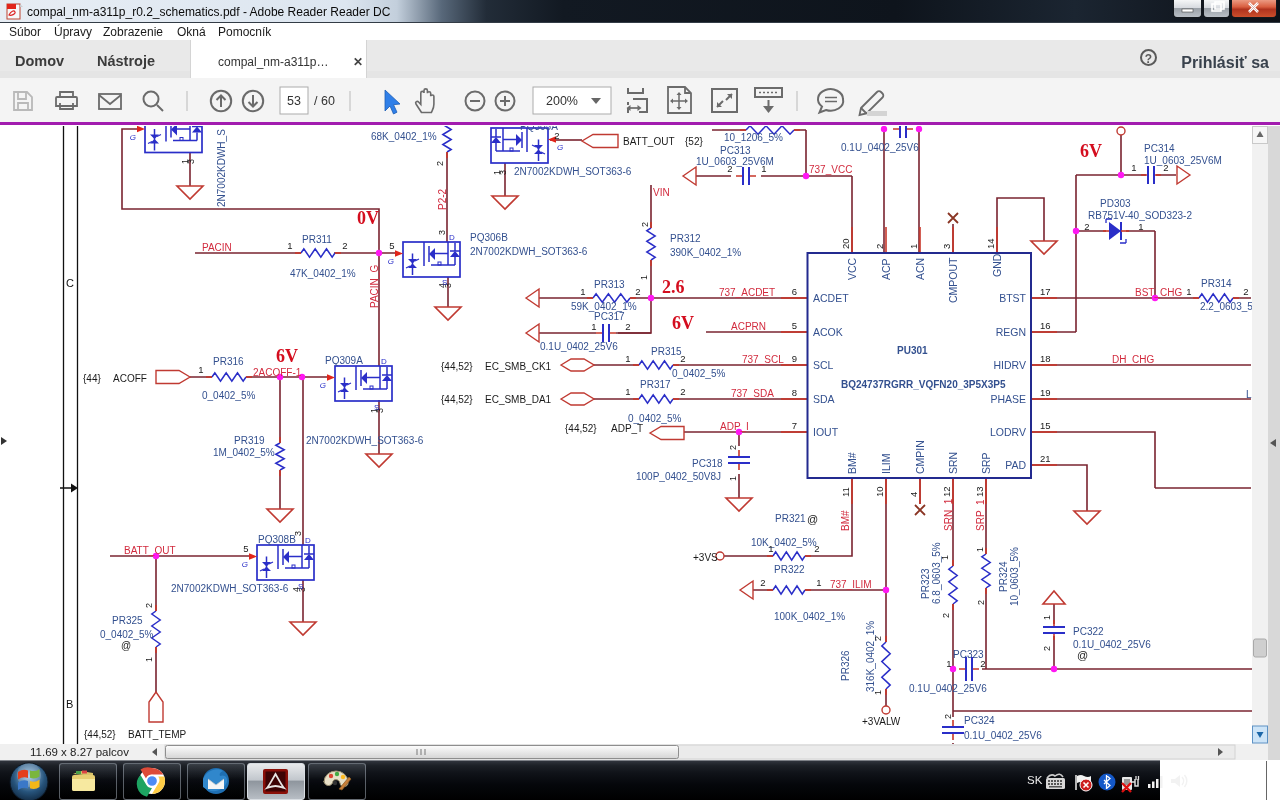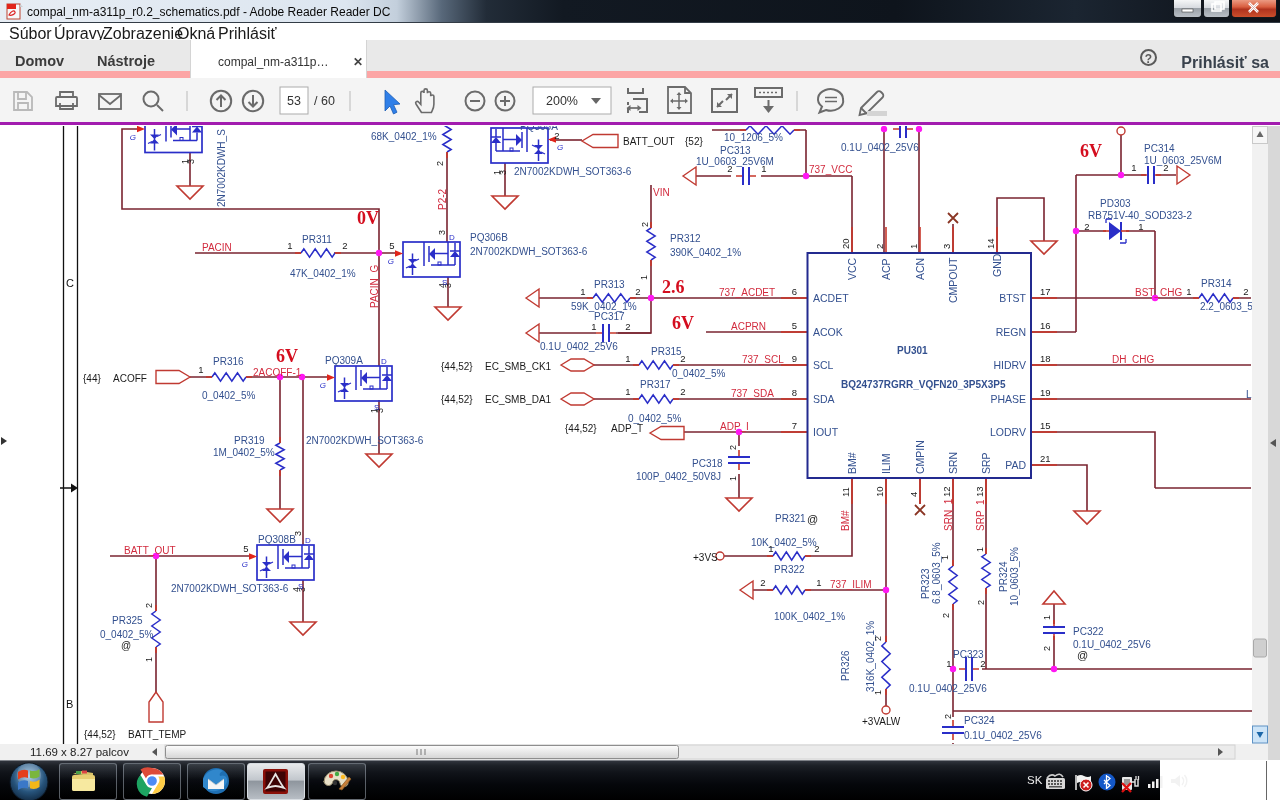--- a/index.html
+++ b/index.html
@@ -11,23 +11,23 @@
 #titlebar .ttext { position:absolute; left:27px; top:5px; font-size:12px; color:#0a0a0a; }
 
 .wbtn { position:absolute; top:0; height:18px; border:1px solid #14181d; border-top:none;
   background:linear-gradient(#f5f6f7 0%,#d8dbe0 45%,#9ba1a8 50%,#b9bfc6 100%);
   border-radius:0 0 4px 4px; }
 #btnmin { left:1173px; width:29px; }
 #btnres { left:1203px; width:27px; }
 #btncls { left:1231px; width:46px; background:linear-gradient(#eb9a82 0%,#d95f41 40%,#b0331e 55%,#cc4f2c 100%); }
 
 #menubar { position:absolute; left:0; top:24px; width:1280px; height:16px; background:#ffffff; }
-#menubar span { position:absolute; top:1px; font-size:16px; color:#1a1a1a; }
-
-#tabbar { position:absolute; left:0; top:40px; width:1280px; height:38px; background:#fca5a5;text-decoration:underline; }
+#menubar span { position:absolute; top:1px; font-size:12px; color:#1a1a1a; }
+
+#tabbar { position:absolute; left:0; top:40px; width:1280px; height:38px; background:#e5e5e5;text-decoration:underline; }
 #tabbar .gray { position:absolute; top:0; height:31px; background:#e9e9e9; }
 #tabactive { position:absolute; left:190px; top:0; width:177px; height:38px; background:#ffffff;
   border-left:1px solid #d4d4d4; border-right:1px solid #d4d4d4; }
 #tabbar .t1 { position:absolute; top:13px; font-size:14.5px; font-weight:bold; color:#3b3b3b; }
 #tabactive span { position:absolute; left:27px; top:15px; font-size:12px; color:#333; }
 #tabactive .x { position:absolute; left:162px; top:15px; font-size:12px; color:#444; font-weight:bold; }
 #signin { position:absolute; right:11px; top:14px; font-size:16px; font-weight:bold; color:#39424d; }
 #qmark { position:absolute; left:1140px; top:9px; width:17px; height:17px; border:2px solid #5a5a5a; border-radius:50%;
   color:#5a5a5a; font-size:12px; font-weight:bold; text-align:center; line-height:17px; }
 
@@ -69,21 +69,21 @@
           <path d="M17,3 L26,12 M26,3 L17,12" stroke="#fff" stroke-width="2.6"></path>
           <path d="M17,3 L26,12 M26,3 L17,12" stroke="#822" stroke-width="0.8" opacity="0.4"></path>
         </svg></div>
   </div>
 
   <div id="menubar">
     <span style="left:9px">Súbor</span>
       <span style="left:54px">Úpravy</span>
     <span style="left:103px">Zobrazenie</span>
       <span style="left:177px">Okná</span>
-    <span style="left:218px">Prihlásiť</span>
+    <span style="left:218px">Pomocník</span>
   </div>
 
   <div id="tabbar">
     <div class="gray" style="left:0;width:190px"></div>
     <div class="gray" style="left:367px;width:913px"></div>
     <span class="t1" style="left:15px">Domov</span>
     <span class="t1" style="left:97px">Nástroje</span>
     <div id="tabactive">
         <span>compal_nm-a311p…</span>
         <span class="x">✕</span>

